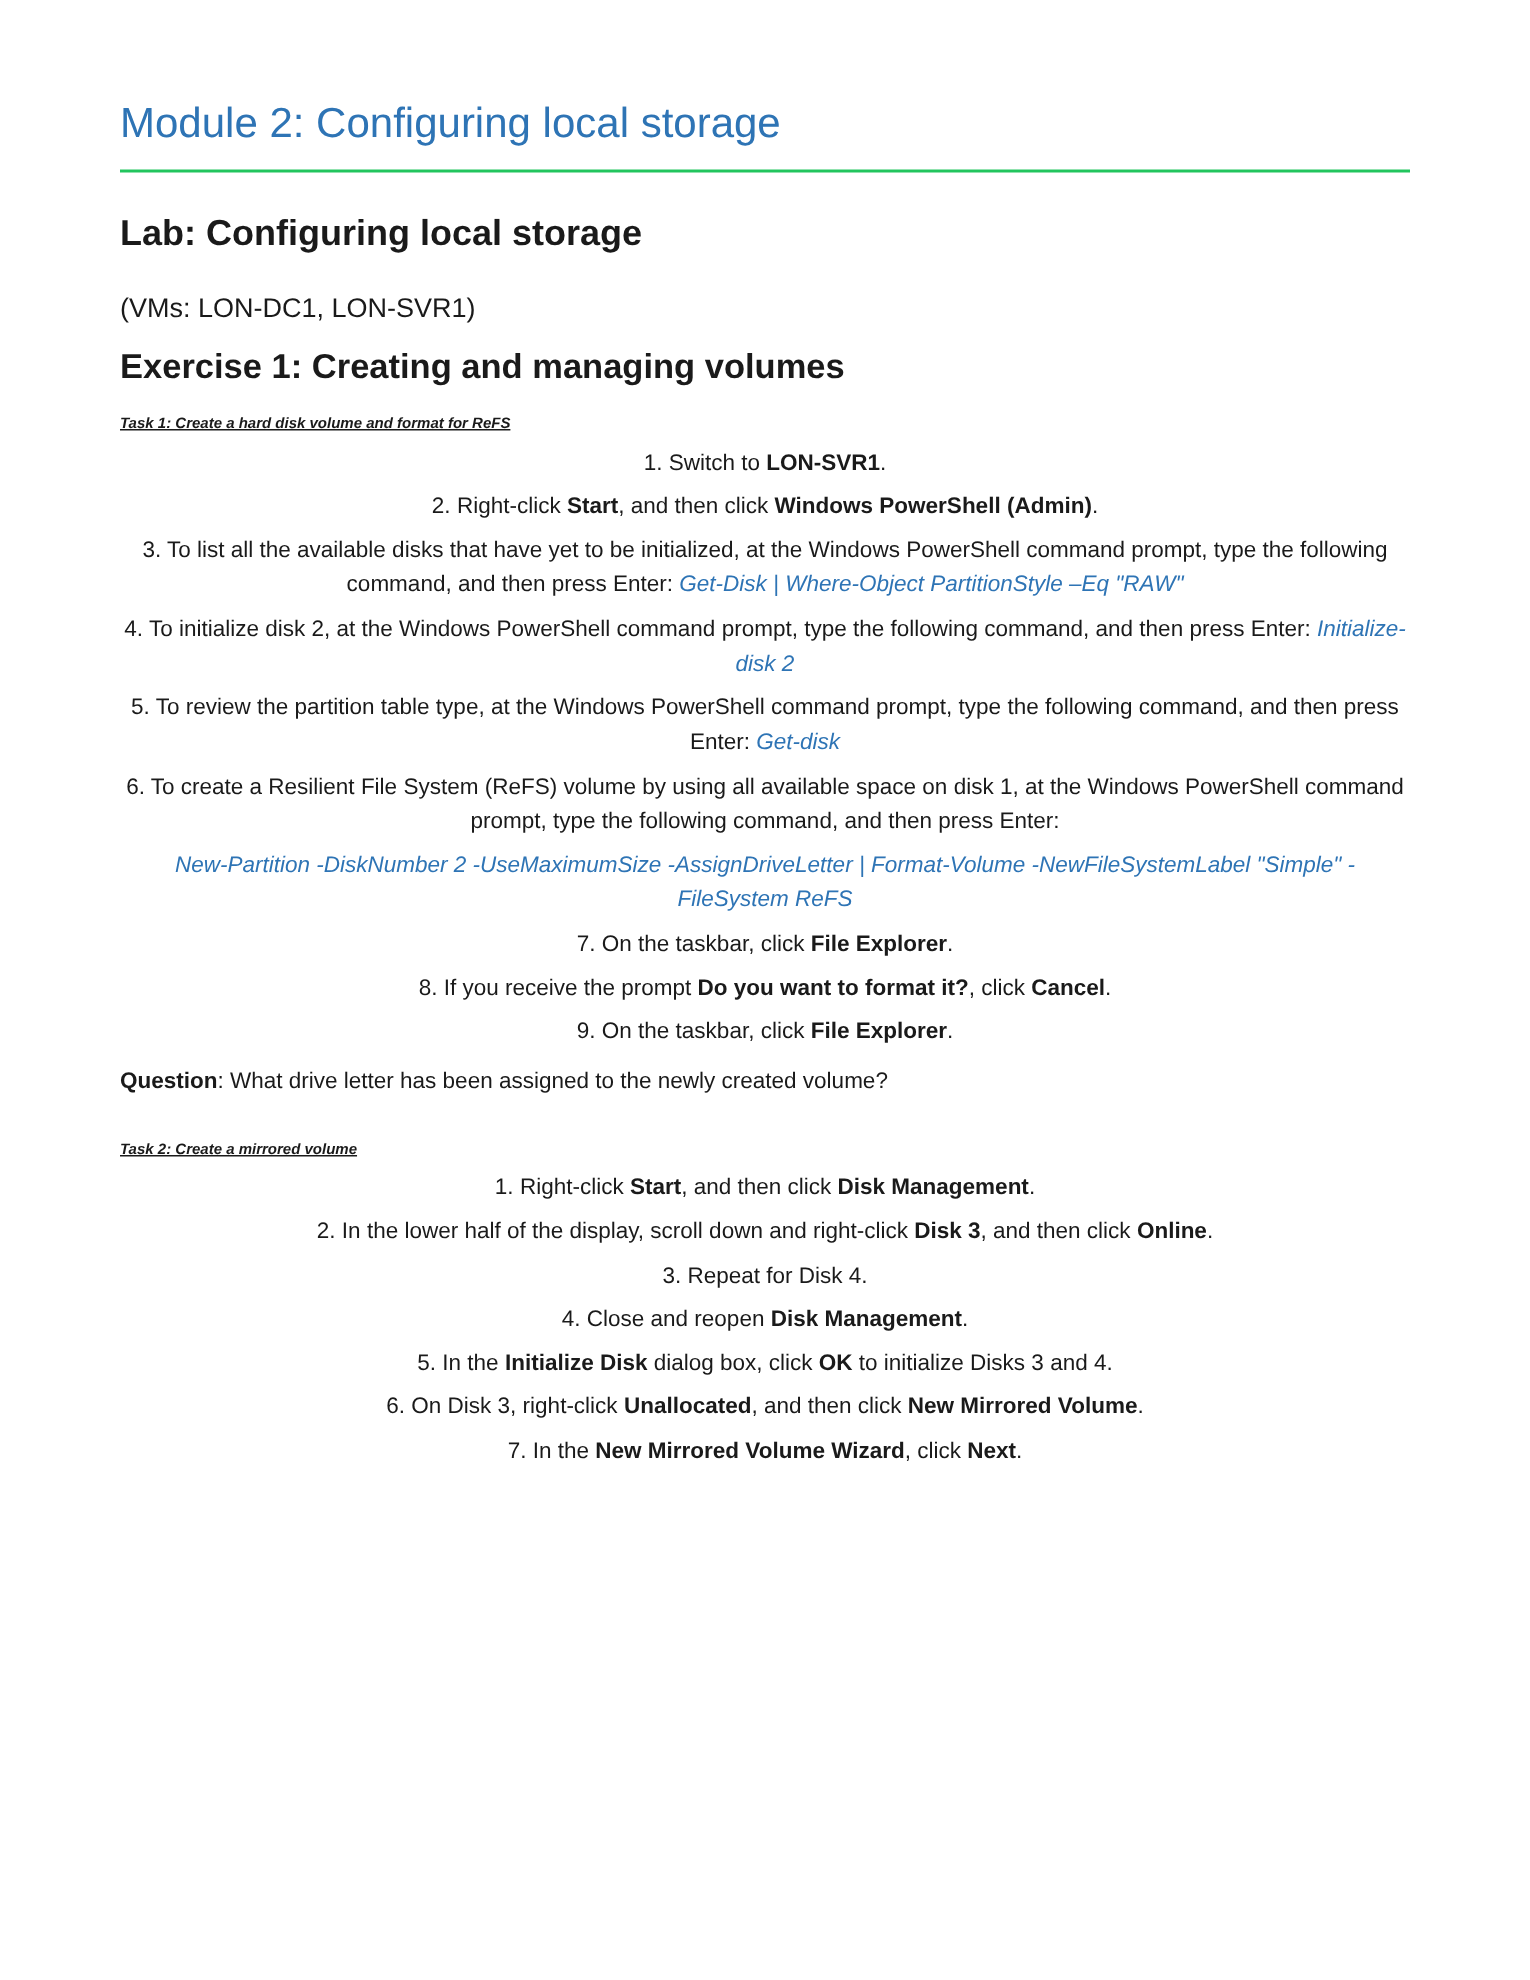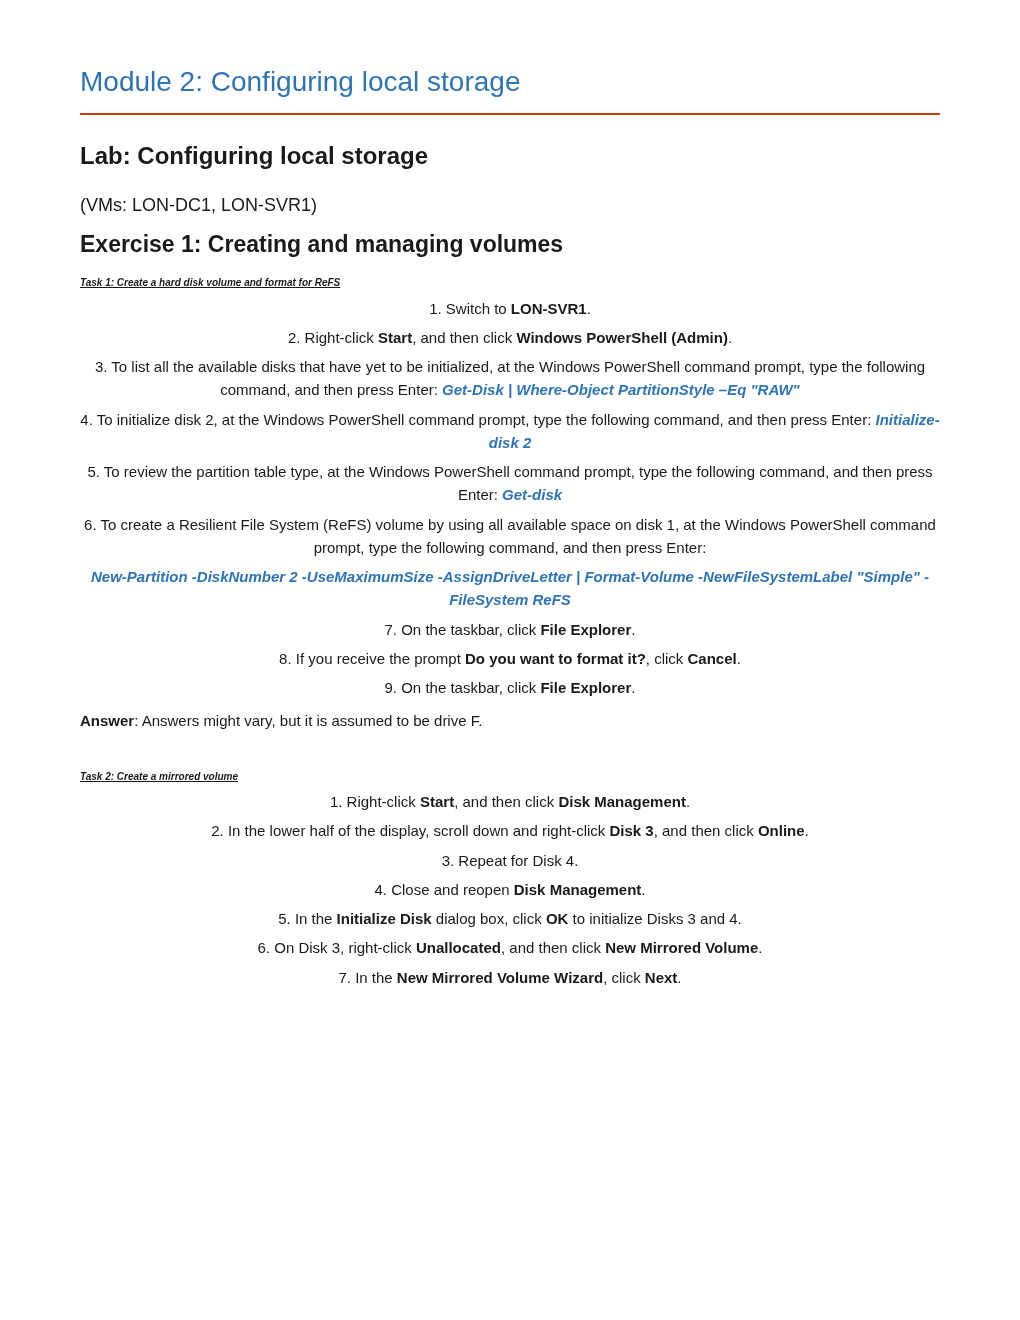--- a/index.html
+++ b/index.html
@@ -15,21 +15,21 @@
       padding: 60px 80px 60px 80px;
       line-height: 1.55;
       max-width: 1020px;
     }
     .page-title {
       color: #2e74b5;
       font-size: 28px;
       font-weight: 400;
       margin-bottom: 10px;
       padding-bottom: 10px;
-      border-bottom: 2px solid #c2410c;
+      border-bottom: 2px solid #22c55e;
     }
     .lab-title {
       font-size: 24px;
       font-weight: 700;
       margin-top: 22px;
       margin-bottom: 17px;
     }
     .vms-line {
       font-size: 18px;
       margin-bottom: 6px;
@@ -52,28 +52,28 @@
       margin-bottom: 6px;
       padding-left: 0;
       text-align: center;
     }
     .bold {
       font-weight: 700;
     }
     .cmd {
       color: #2e74b5;
       font-style: italic;
-      font-weight: 700;
+      font-weight: 400;
     }
     .qa-block {
       margin-top: 10px;
       margin-bottom: 8px;
     }
     .separator {
-      margin-top: 36px;
+      margin-top: 26px;
     }
   </style>
 </head>
 <body>
 
 <h1 class="page-title">Module 2: Configuring local storage</h1>
 
 <h2 class="lab-title">Lab: Configuring local storage</h2>
 <p class="vms-line">(VMs: LON-DC1, LON-SVR1)</p>
 
@@ -106,21 +106,21 @@
   <span>7. </span>On the taskbar, click <span class="bold">File Explorer</span>.
 </p>
 <p class="step">
   <span>8. </span>If you receive the prompt <span class="bold">Do you want to format it?</span>, click <span class="bold">Cancel</span>.
 </p>
 <p class="step">
   <span>9. </span>On the taskbar, click <span class="bold">File Explorer</span>.
 </p>
 
 <div class="qa-block">
-  <p><span class="bold">Answer</span>: Answers might vary, but it is assumed to be drive F.</p>
+  <p><span class="bold">Question</span>: What drive letter has been assigned to the newly created volume?</p>
 </div>
 
 <p class="task-title separator">Task 2: Create a mirrored volume</p>
 
 <p class="step">
   <span>1. </span>Right-click <span class="bold">Start</span>, and then click <span class="bold">Disk Management</span>.
 </p>
 <p class="step">
   <span>2. </span>In the lower half of the display, scroll down and right-click <span class="bold">Disk 3</span>, and then click <span class="bold">Online</span>.
 </p>

